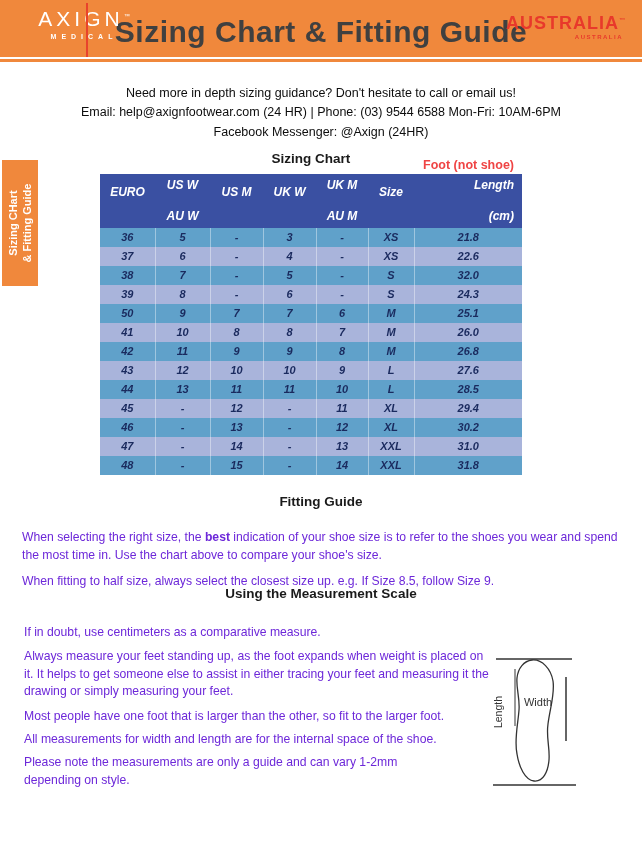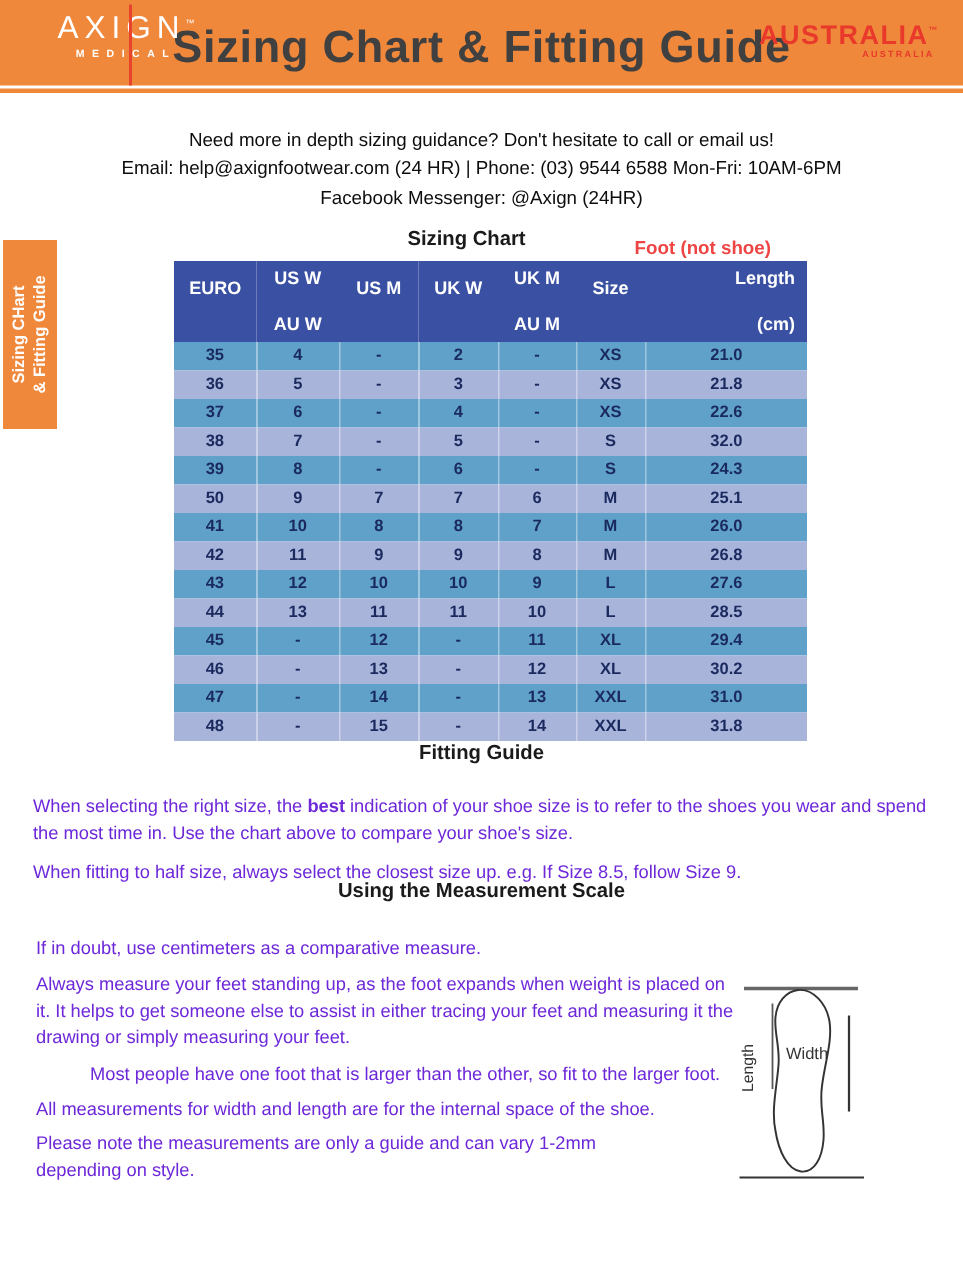--- a/index.html
+++ b/index.html
@@ -27,21 +27,21 @@
     font-size:12.5px;font-weight:normal;color:#0d0d0d;line-height:1.55;}
   
   .side-tab{position:absolute;left:2px;top:160px;width:36px;height:126px;background:#F0883C;}
   .side-tab-text{position:absolute;top:50%;left:50%;transform:translate(-50%,-50%) rotate(-90deg);
     white-space:nowrap;text-align:center;color:#ffffff;font-weight:bold;font-size:11px;line-height:1.3;}
   
   .chart-title{position:absolute;top:151px;left:100px;width:422px;text-align:center;
     font-size:13.5px;font-weight:bold;color:#1a1a1a;}
   .foot-note{position:absolute;top:158px;left:100px;width:414px;text-align:right;
     font-size:12.5px;font-weight:bold;color:#ef4444;}
-  table.size-table{position:absolute;top:174px;left:116px;width:422px;border-collapse:collapse;table-layout:fixed;}
+  table.size-table{position:absolute;top:174px;left:100px;width:422px;border-collapse:collapse;table-layout:fixed;font-style:italic;}
   table.size-table thead th{
     background:#3A50A2;color:#ffffff;font-size:12px;font-weight:bold;
     padding:4px 2px;text-align:center;line-height:1.2;vertical-align:middle;}
   table.size-table thead th.len{text-align:right;padding-right:8px;}
   .hdr-sub{display:block;margin-top:17px;}
   table.size-table tbody td{
     text-align:center;font-size:11px;font-weight:bold;color:#1A2A5E;
     padding:3px 2px;height:13px;vertical-align:middle;}
   table.size-table tbody td + td{border-left:1px solid rgba(255,255,255,0.40);}
   table.size-table tbody tr:nth-child(odd){background:#60A1CA;}
@@ -49,21 +49,21 @@
   
   .sec-heading{position:absolute;left:0;width:642px;text-align:center;
     font-size:13.5px;font-weight:bold;color:#1a1a1a;}
   .fitting-heading{top:494px;}
   .measure-heading{top:586px;}
   .para{position:absolute;font-size:12.2px;color:#6d28d9;line-height:1.42;}
   .fg-p1{top:517px;left:22px;width:600px;}
   .fg-p2{top:561px;left:22px;width:600px;}
   .ms-p0{top:612px;left:24px;width:480px;}
   .ms-p1{top:636px;left:24px;width:466px;}
-  .ms-p2{top:696px;left:24px;width:480px;margin-left:36px;}
+  .ms-p2{top:696px;left:24px;width:480px;}
   .ms-p3{top:719px;left:24px;width:480px;}
   .ms-p4{top:742px;left:24px;width:390px;}
   
   .foot-diagram{position:absolute;left:486px;top:648px;width:100px;height:150px;}
 </style>
 </head>
 <body>
 
 <div class="header-band">
   <div class="axign-logo">
@@ -111,29 +111,20 @@
       <th><span>US W</span><span class="hdr-sub">AU W</span></th>
       <th><span>US M</span><span class="hdr-sub"></span></th>
       <th><span>UK W</span><span class="hdr-sub"></span></th>
       <th><span>UK M</span><span class="hdr-sub">AU M</span></th>
       <th><span>Size</span><span class="hdr-sub"></span></th>
       <th class="len"><span>Length</span><span class="hdr-sub">(cm)</span></th>
     </tr>
   </thead>
   <tbody>
       <tr>
-        <td>35</td>
-        <td>4</td>
-        <td>-</td>
-        <td>2</td>
-        <td>-</td>
-        <td>XS</td>
-        <td>21.0</td>
-      </tr>
-      <tr>
         <td>36</td>
         <td>5</td>
         <td>-</td>
         <td>3</td>
         <td>-</td>
         <td>XS</td>
         <td>21.8</td>
       </tr>
       <tr>
         <td>37</td>

